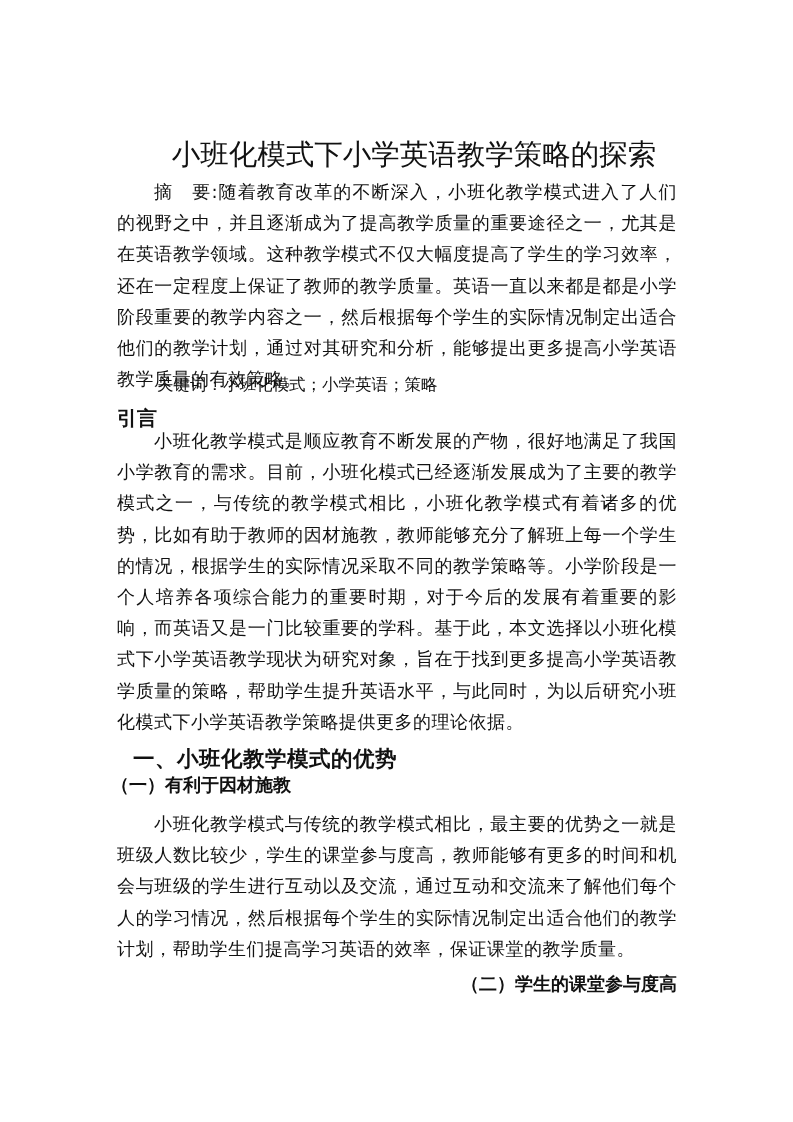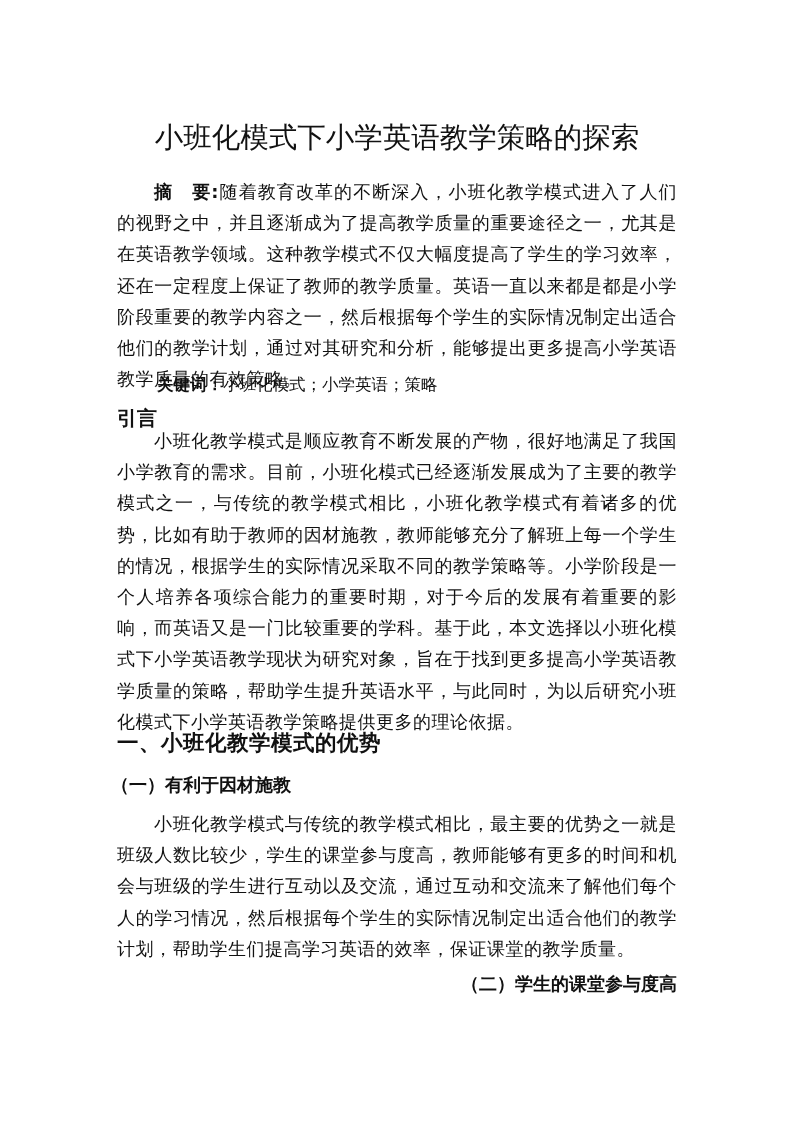--- a/index.html
+++ b/index.html
@@ -25,61 +25,61 @@
       position: absolute;
       left: 0;
       width: 560px;
       top: 118px;
       text-align: center;
       font-family: "DejaVu Sans", "Liberation Sans", sans-serif;
       font-size: 28.5px;
       line-height: 40px;
       font-weight: normal;
       letter-spacing: 0px;
-      margin: 0;
+      margin: 17px;
       white-space: nowrap;
     }
     .block {
       position: absolute;
       left: 0;
       width: 560px;
       margin: 0;
     }
     .para {
       font-size: 18px;
       line-height: 31.2px;
       text-align: justify;
       text-indent: 37px;
       margin: 0;
       letter-spacing: 0.5px;
     }
     .abstract-label, .keywords-label {
       font-family: "DejaVu Sans", "Liberation Sans", sans-serif;
-      font-weight: bold;
+      font-weight: normal;
     }
     .keywords {
       font-size: 16.5px;
       line-height: 24px;
       text-indent: 37px;
       margin: 3px;
       font-family: "DejaVu Sans", "Liberation Sans", sans-serif;
     }
     .h-intro {
       font-family: "DejaVu Sans", "Liberation Sans", sans-serif;
       font-size: 20px;
       line-height: 28px;
       font-weight: bold;
       margin: 0;
     }
     .h1 {
       font-family: "DejaVu Sans", "Liberation Sans", sans-serif;
       font-size: 21.5px;
       line-height: 30px;
       font-weight: bold;
-      margin: 0;
+      margin: 16px;
       letter-spacing: 0.5px;
     }
     .h2 {
       font-family: Liberation Sans, sans-serif;
       font-size: 18px;
       line-height: 24px;
       font-weight: bold;
       margin: 0 0 0 -6px;
     }
   </style>

